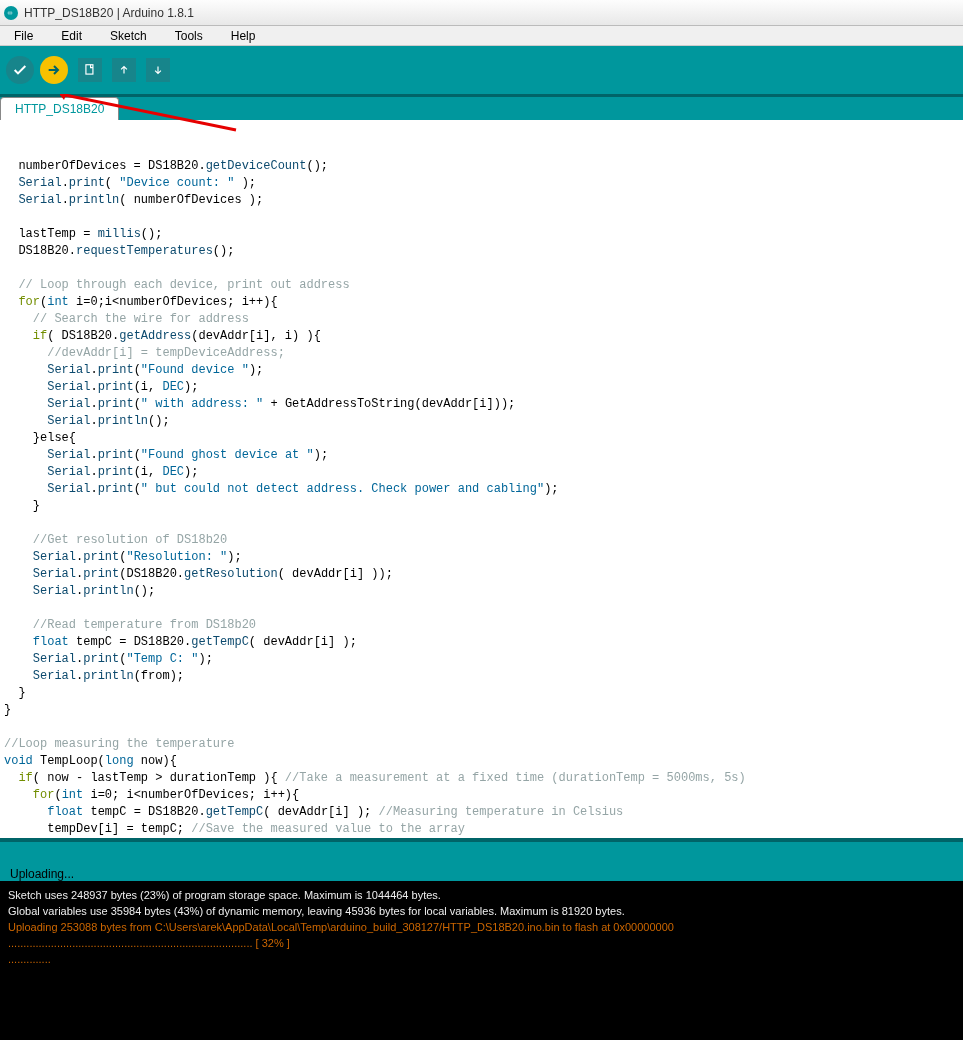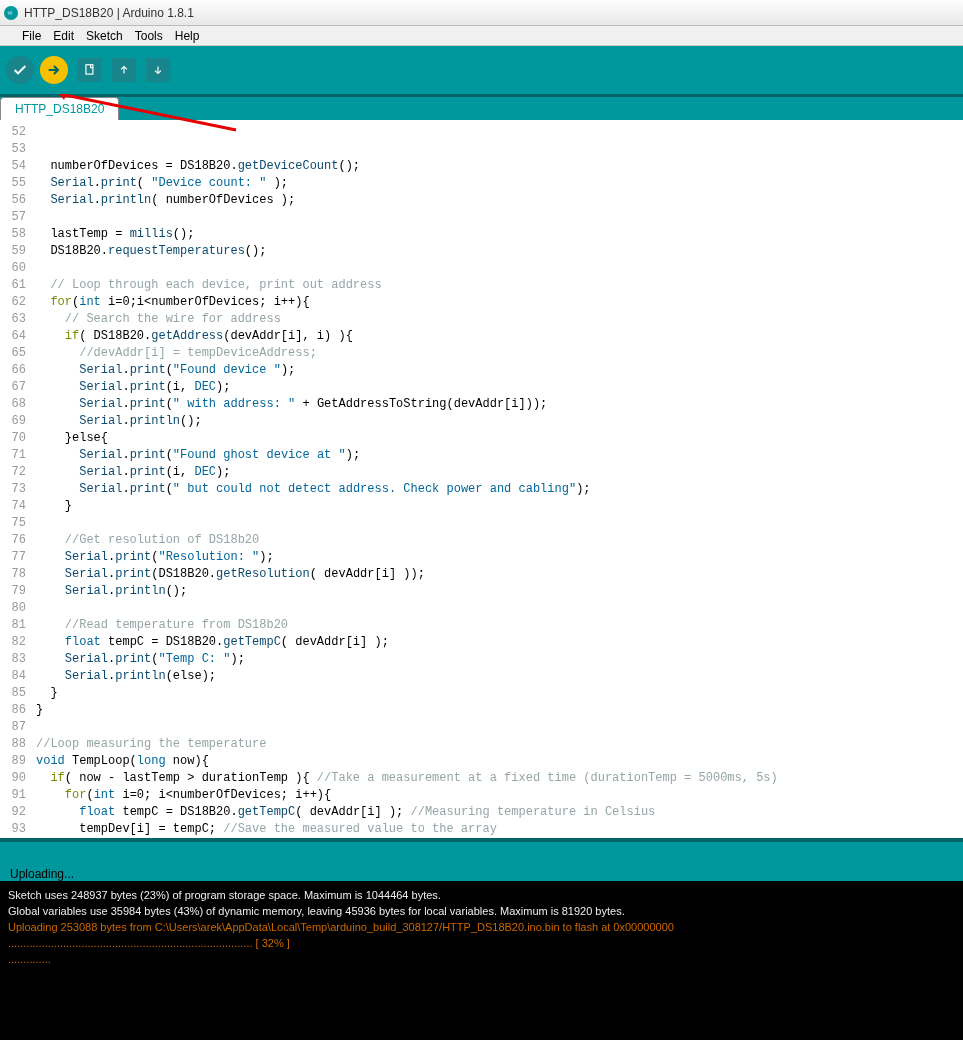--- a/index.html
+++ b/index.html
@@ -1,21 +1,21 @@
 <!DOCTYPE html>
 <html><head>
 <meta charset="utf-8">
 <style>
   * { margin:0; padding:0; box-sizing:border-box; }
   body { font-family: "Segoe UI", Tahoma, sans-serif; font-size:12px; background:#fff; width:963px; }
   .titlebar { height:26px; background:linear-gradient(#fdfdfd,#e8e8e8); border-bottom:1px solid #bbb; display:flex; align-items:center; padding:0 4px; gap:6px; }
   .titlebar .app-logo { width:14px; height:14px; background:#00979d; border-radius:50%; display:flex; align-items:center; justify-content:center; }
   .titlebar .app-logo svg { width:10px; height:10px; }
   .titlebar .title-text { color:#333; font-size:12px; }
-  .menubar { height:20px; background:#f0f0f0; display:flex; align-items:center; padding:0 16px; gap:0; border-bottom:1px solid #ccc; }
+  .menubar { height:20px; background:#f0f0f0; display:flex; align-items:center; padding:0 8px; gap:16px; border-bottom:1px solid #ccc; }
   .menubar span { padding:2px 6px; cursor:default; }
   .toolbar { height:48px; background:#00979d; display:flex; align-items:center; padding:0 6px; gap:6px; position:relative; }
   .tool-btn { width:28px; height:28px; border-radius:50%; background:#17858b; display:flex; align-items:center; justify-content:center; cursor:pointer; }
   .tool-btn svg { width:16px; height:16px; }
   .tool-btn.upload { background:#f7c100; }
   .tool-sq { width:24px; height:24px; background:#17858b; display:flex; align-items:center; justify-content:center; cursor:pointer; margin-left:4px; }
   .tool-sq svg { width:14px; height:14px; }
   .arrow-line { position:absolute; left:60px; top:48px; width:180px; height:40px; pointer-events:none; }
   .annotation { position:absolute; left:250px; top:60px; font-family:Arial,sans-serif; font-size:28px; font-weight:bold; color:#e60000; pointer-events:none; z-index:5;}
   .tabbar { height:26px; background:#00979d; display:flex; align-items:flex-end; padding-left:0; border-top:3px solid #006468;}
@@ -89,63 +89,20 @@
   <line x1="0" y1="0" x2="176" y2="36" stroke="#e60000" stroke-width="3"></line>
   <polygon points="0,0 10,-2 6,8" fill="#e60000" transform="translate(-2,-2)"></polygon>
 </svg>
 </div>
 
 <div class="tabbar">
   <div class="tab">HTTP_DS18B20</div>
 </div>
 
 <div class="editor">
-  <div class="gutter" id="gutter">52
-53
-54
-55
-56
-57
-58
-59
-60
-61
-62
-63
-64
-65
-66
-67
-68
-69
-70
-71
-72
-73
-74
-75
-76
-77
-78
-79
-80
-81
-82
-83
-84
-85
-86
-87
-88
-89
-90
-91
-92
-93
-</div>
   <div class="code">
 <span></span>
 <span>  numberOfDevices = DS18B20.</span><span class="c-orange">getDeviceCount</span><span>();</span>
 <span>  </span><span class="c-orange">Serial</span><span>.</span><span class="c-orange">print</span><span>( </span><span class="c-teal">"Device count: "</span><span> );</span>
 <span>  </span><span class="c-orange">Serial</span><span>.</span><span class="c-orange">println</span><span>( numberOfDevices );</span>
 <span></span>
 <span>  lastTemp = </span><span class="c-orange">millis</span><span>();</span>
 <span>  DS18B20.</span><span class="c-orange">requestTemperatures</span><span>();</span>
 <span></span>
 <span>  </span><span class="c-grey">// Loop through each device, print out address</span>
@@ -164,21 +121,21 @@
 <span>    }</span>
 <span></span>
 <span>    </span><span class="c-grey">//Get resolution of DS18b20</span>
 <span>    </span><span class="c-orange">Serial</span><span>.</span><span class="c-orange">print</span><span>(</span><span class="c-teal">"Resolution: "</span><span>);</span>
 <span>    </span><span class="c-orange">Serial</span><span>.</span><span class="c-orange">print</span><span>(DS18B20.</span><span class="c-orange">getResolution</span><span>( devAddr[i] ));</span>
 <span>    </span><span class="c-orange">Serial</span><span>.</span><span class="c-orange">println</span><span>();</span>
 <span></span>
 <span>    </span><span class="c-grey">//Read temperature from DS18b20</span>
 <span>    </span><span class="c-teal">float</span><span> tempC = DS18B20.</span><span class="c-orange">getTempC</span><span>( devAddr[i] );</span>
 <span>    </span><span class="c-orange">Serial</span><span>.</span><span class="c-orange">print</span><span>(</span><span class="c-teal">"Temp C: "</span><span>);</span>
-<span>    </span><span class="c-orange">Serial</span><span>.</span><span class="c-orange">println</span><span>(else);</span>
+<span>    </span><span class="c-orange">Serial</span><span>.</span><span class="c-orange">println</span><span>(from);</span>
 <span>  }</span>
 <span>}</span>
 <span></span>
 <span></span><span class="c-grey">//Loop measuring the temperature</span>
 <span></span><span class="c-teal">void</span><span> TempLoop(</span><span class="c-teal">long</span><span> now){</span>
 <span>  </span><span class="c-green">if</span><span>( now - lastTemp &gt; durationTemp ){ </span><span class="c-grey">//Take a measurement at a fixed time (durationTemp = 5000ms, 5s)</span>
 <span>    </span><span class="c-green">for</span><span>(</span><span class="c-teal">int</span><span> i=0; i&lt;numberOfDevices; i++){</span>
 <span>      </span><span class="c-teal">float</span><span> tempC = DS18B20.</span><span class="c-orange">getTempC</span><span>( devAddr[i] ); </span><span class="c-grey">//Measuring temperature in Celsius</span>
 <span>      tempDev[i] = tempC; </span><span class="c-grey">//Save the measured value to the array</span>
 

